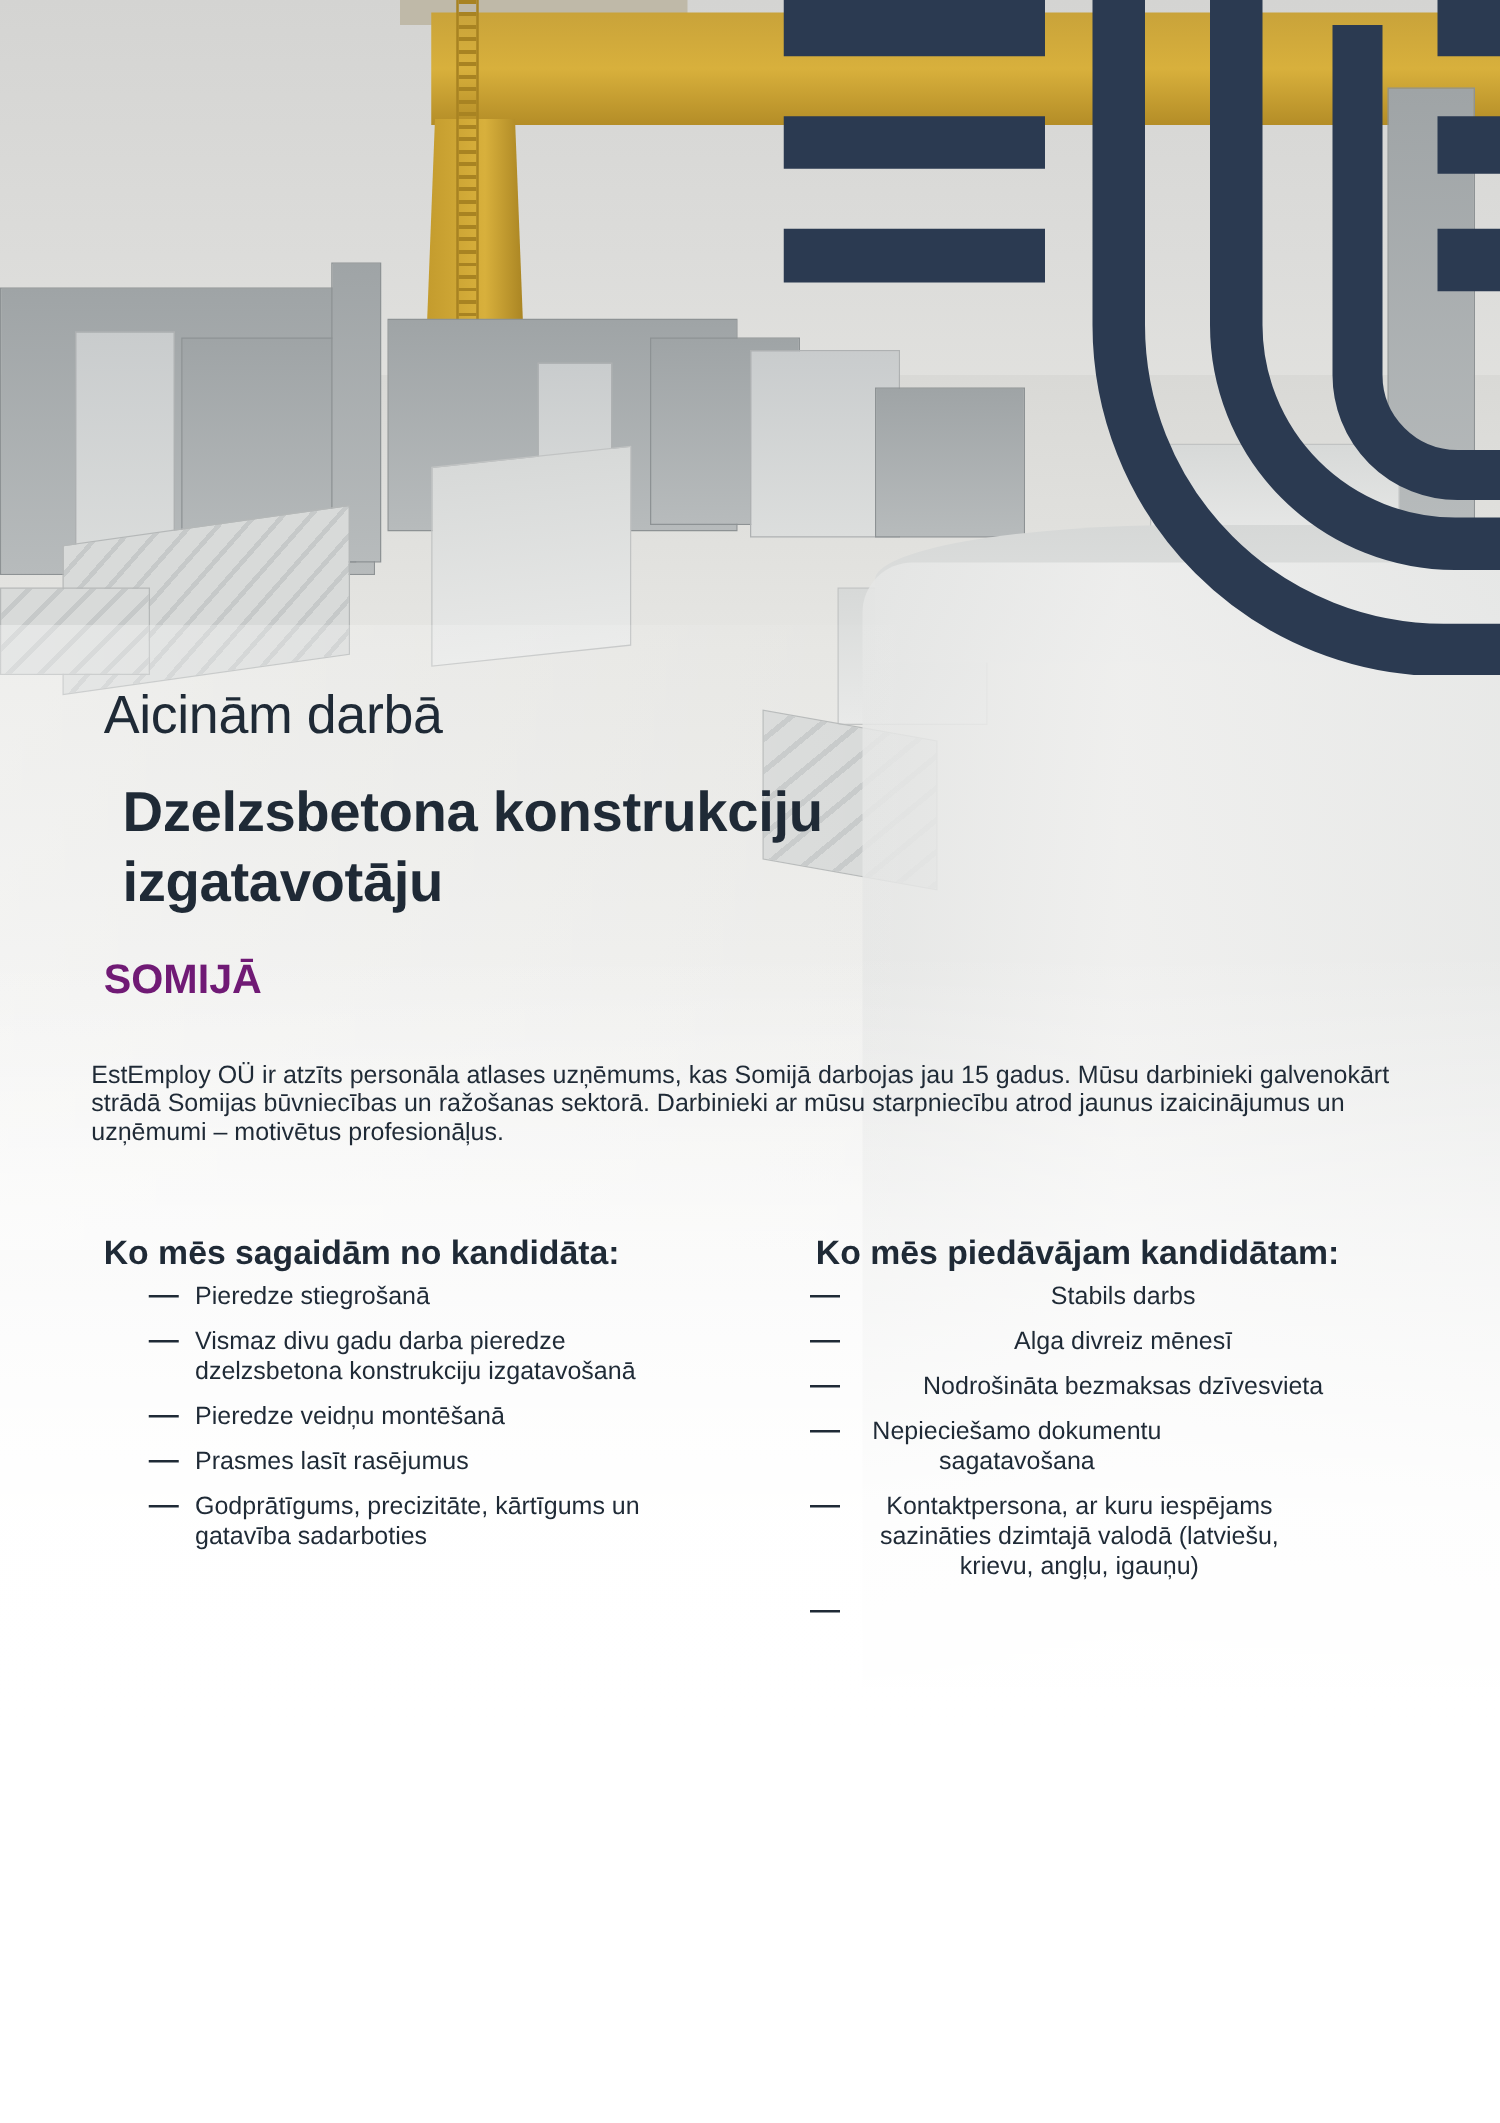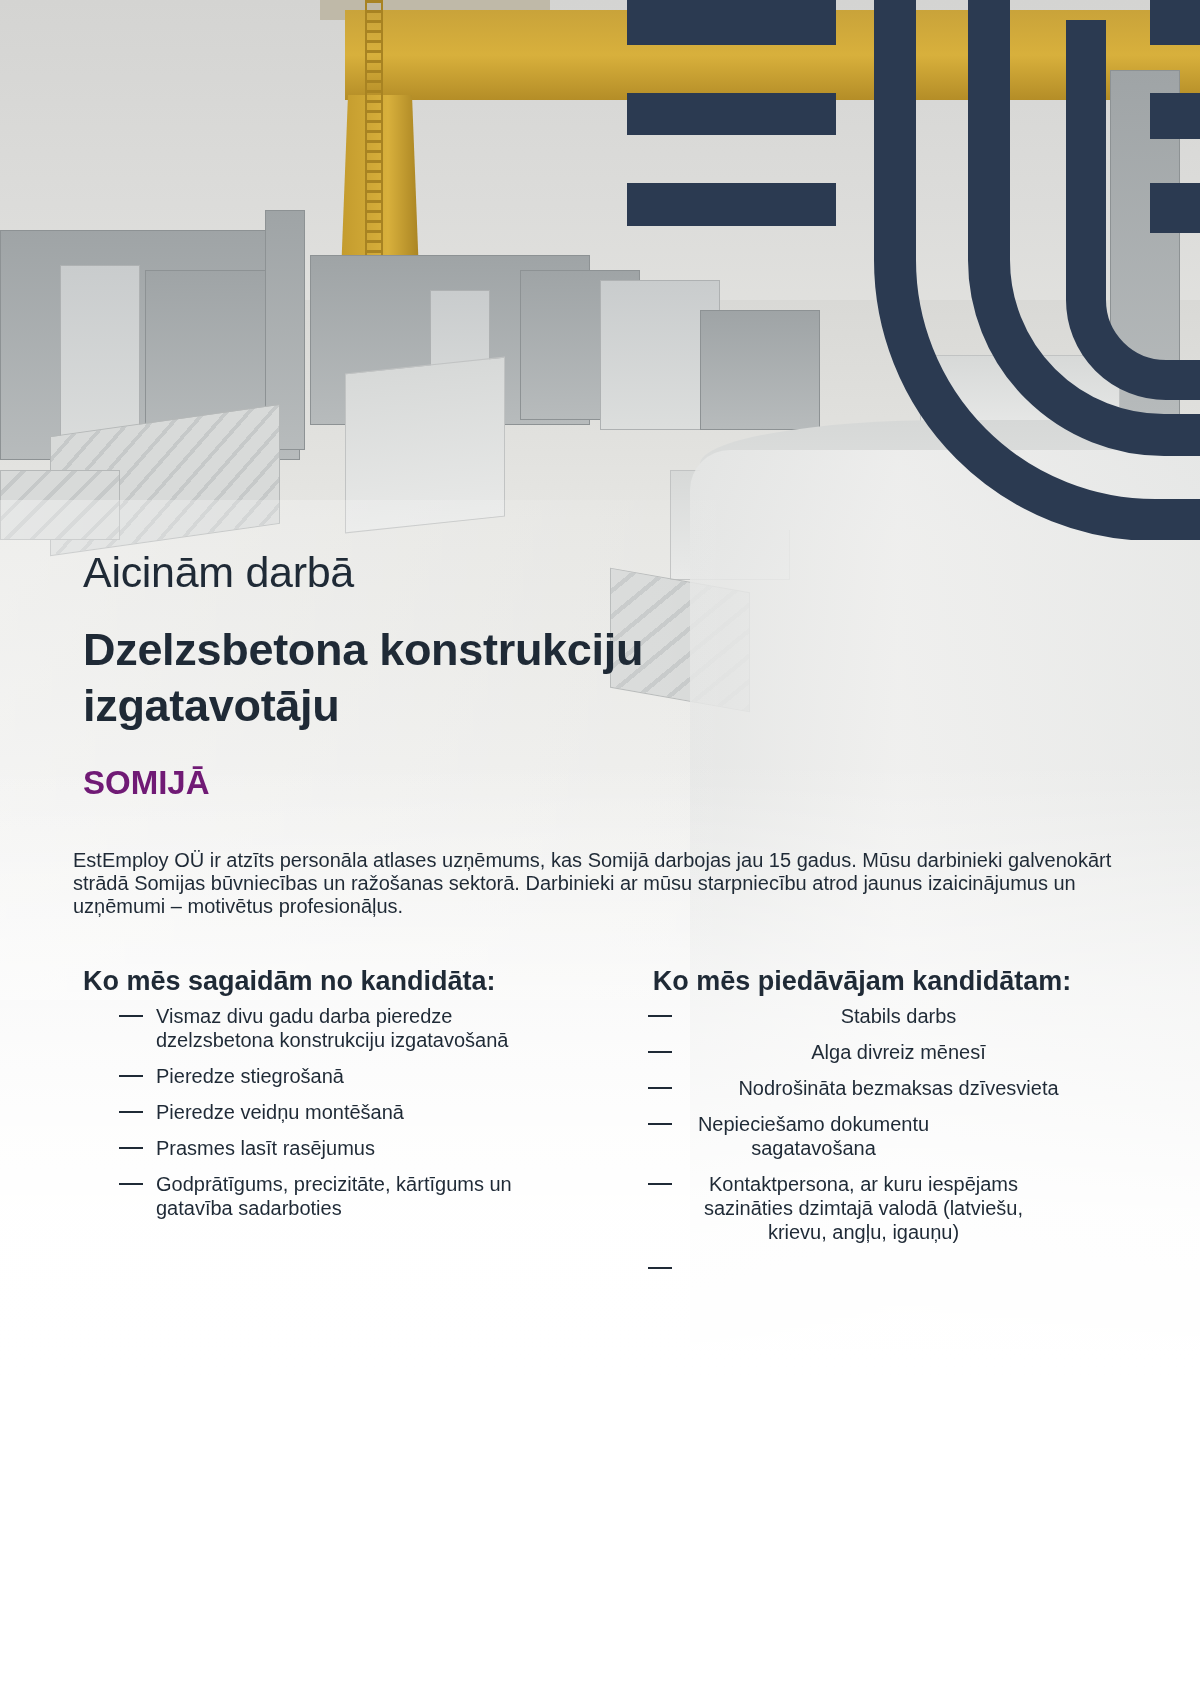--- a/index.html
+++ b/index.html
@@ -41,26 +41,26 @@
       background: linear-gradient(180deg, rgba(255,255,255,0) 0%, rgba(255,255,255,0.55) 35%, rgba(255,255,255,0.92) 70%, #ffffff 100%); }
     .fade-left { position: absolute; left: 0; top: 500px; width: 760px; height: 500px;
       background: linear-gradient(90deg, rgba(255,255,255,0.35), rgba(255,255,255,0)); }
 
     
     .logo { position: absolute; left: 0; top: 0; width: 1200px; height: 540px; pointer-events: none; }
     .logo svg { position: absolute; left: 0; top: 0; }
 
     
     .hero-kicker { position: absolute; left: 83px; top: 548px; font-size: 43px; font-weight: 400; color: #1f2a36; letter-spacing: -0.3px; }
-    .hero-title { position: absolute; left: 83px; top: 622px; width: 700px; font-size: 45px; line-height: 56px; font-weight: 700; color: #1f2a36; letter-spacing: -0.3px; }
+    .hero-title { position: absolute; left: 98px; top: 622px; width: 700px; font-size: 45px; line-height: 56px; font-weight: 700; color: #1f2a36; letter-spacing: -0.3px; }
     .hero-country { position: absolute; left: 83px; top: 764px; font-size: 33px; font-weight: 700; color: #701a75; }
 
     .intro { position: absolute; left: 73px; top: 849px; width: 1040px; font-size: 20px; line-height: 23px; color: #1f2a36; }
 
-    .col { position: absolute; top: 964px; }
+    .col { position: absolute; top: 985px; }
     .col.left { left: 83px; width: 480px; }
     .col.right { left: 612px; width: 500px; text-align: center; }
     .col-title { font-size: 27px; font-weight: 700; color: #1f2a36; line-height: 34px; margin-bottom: 6px; white-space: nowrap; }
     .items { list-style: none; }
     .item { position: relative; padding-left: 73px; font-size: 20px; line-height: 24px; color: #1f2a36; margin-bottom: 12px; }
     .item .dash { position: absolute; left: 36px; top: 11px; width: 24px; height: 1.5px; background: #1f2a36; }
     .col.right .item { padding-left: 73px; }
   </style>
 </head>
 <body>
@@ -127,27 +127,27 @@
   <div>Dzelzsbetona konstrukciju</div>
   <div>izgatavotāju</div>
 </div>
 <div class="hero-country">SOMIJĀ</div>
 
 <p class="intro">EstEmploy OÜ ir atzīts personāla atlases uzņēmums, kas Somijā darbojas jau 15 gadus. Mūsu darbinieki galvenokārt strādā Somijas būvniecības un ražošanas sektorā. Darbinieki ar mūsu starpniecību atrod jaunus izaicinājumus un uzņēmumi – motivētus profesionāļus.</p>
 
 <section class="col left">
   <h2 class="col-title">Ko mēs sagaidām no kandidāta:</h2>
   <ul class="items">
+    <li class="item">
+      <span class="dash"></span>
+      <span>Pieredze stiegrošanā</span>
+    </li>
     <li class="item" style="margin-bottom:12px;">
       <span class="dash"></span>
       <span>Vismaz divu gadu darba pieredze dzelzsbetona konstrukciju izgatavošanā</span>
-    </li>
-    <li class="item">
-      <span class="dash"></span>
-      <span>Pieredze stiegrošanā</span>
     </li>
     <li class="item">
       <span class="dash"></span>
       <span>Pieredze veidņu montēšanā</span>
     </li>
     <li class="item">
       <span class="dash"></span>
       <span>Prasmes lasīt rasējumus</span>
     </li>
     <li class="item">

